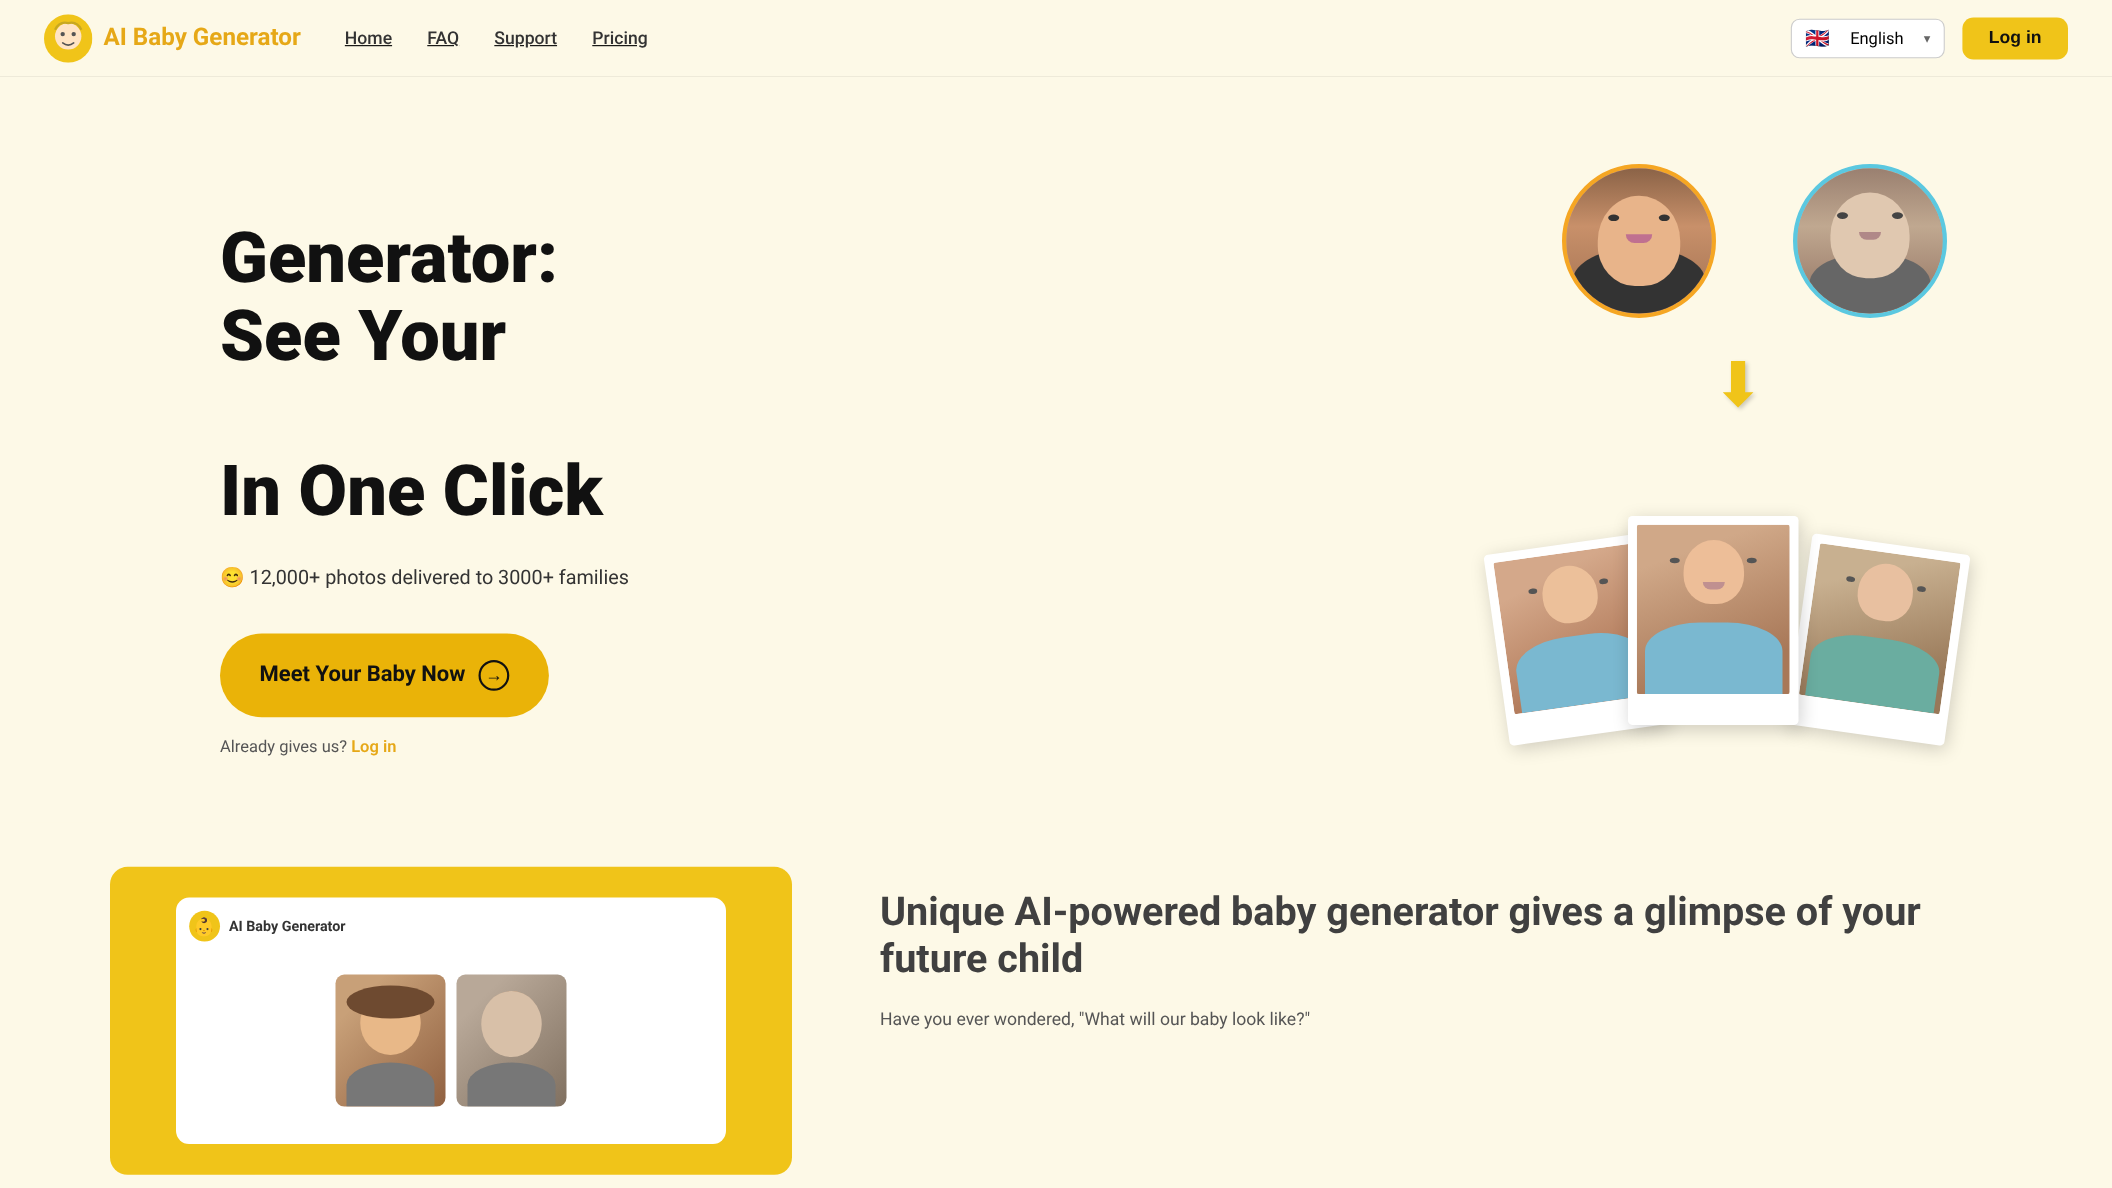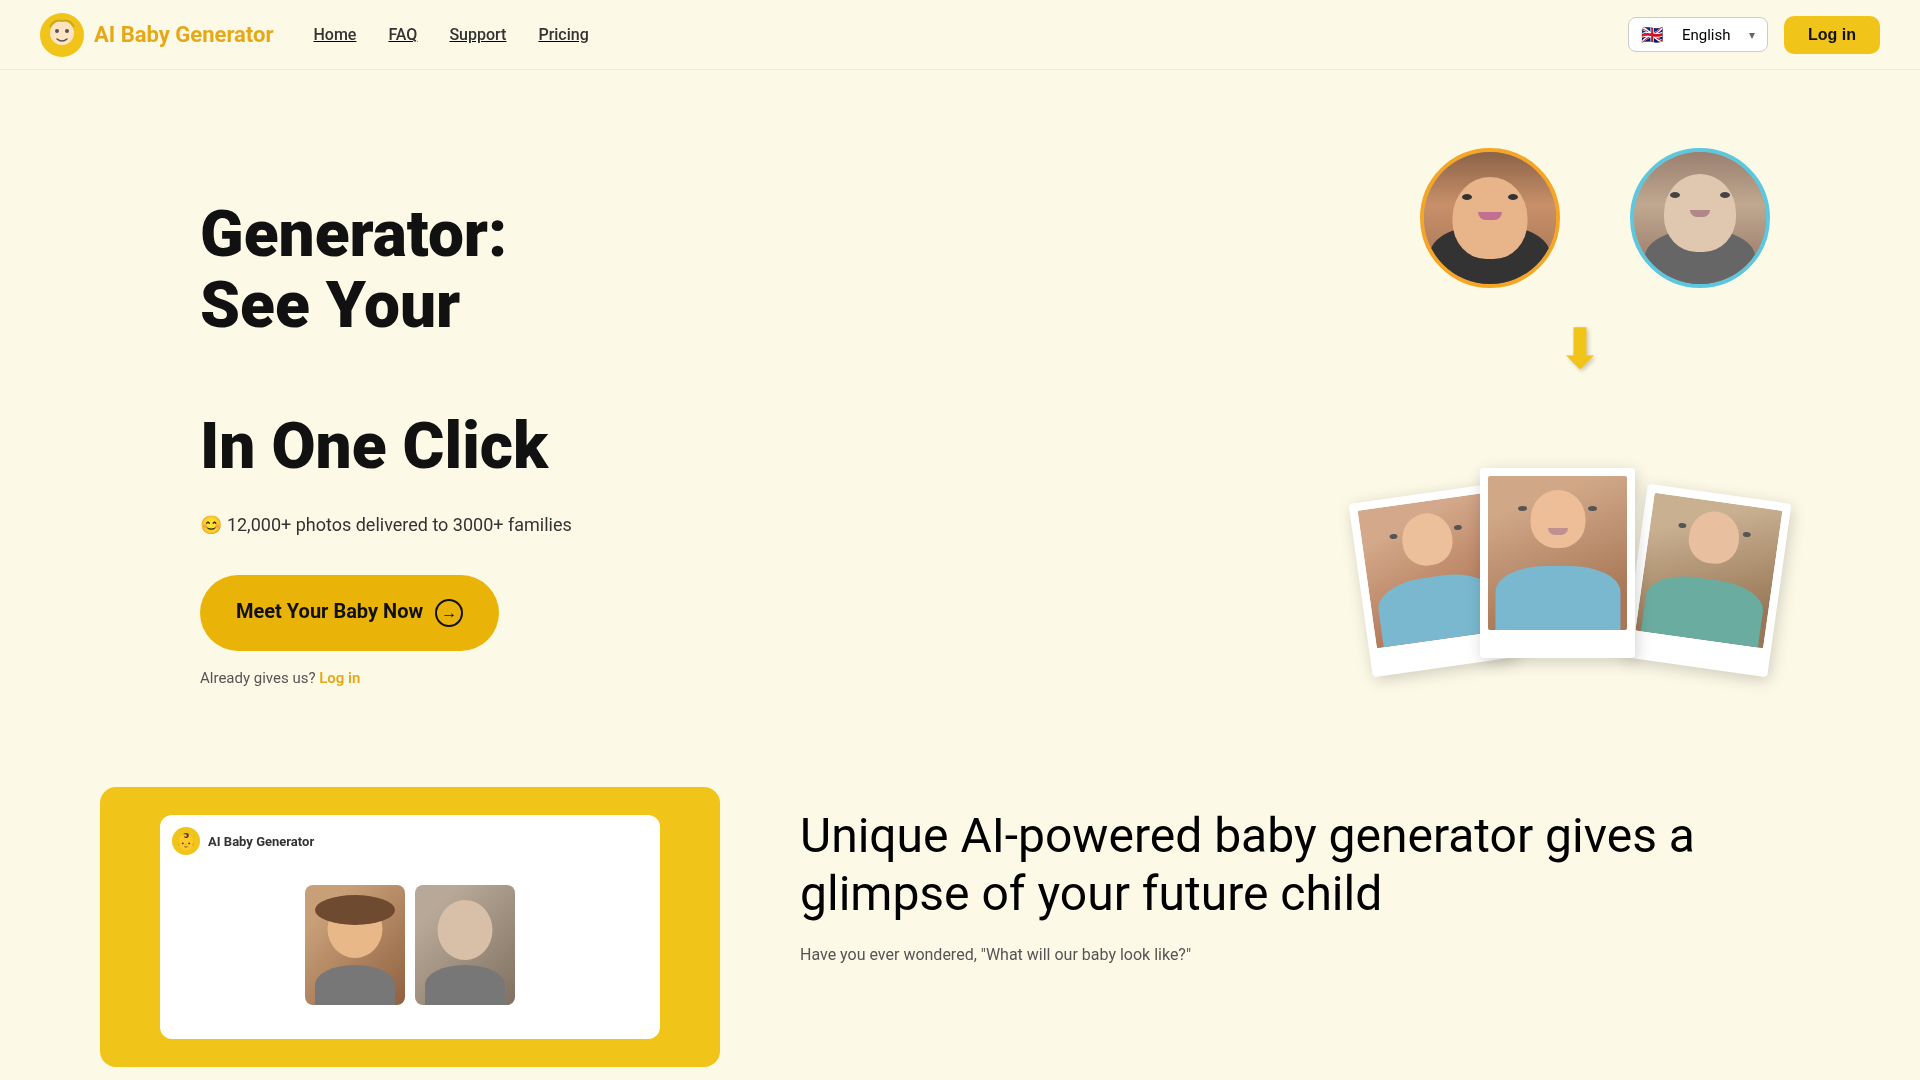--- a/index.html
+++ b/index.html
@@ -392,23 +392,23 @@
       height: 40px;
       border-radius: 50% 50% 0 0;
       background: #777;
     }
 
     .bottom-right {
       flex: 1;
       padding-top: 20px;
     }
     .bottom-right-title {
-      font-size: 48px;
-      font-weight: 400;
-      color: #000000;
+      font-size: 36px;
+      font-weight: 700;
+      color: #404040;
       line-height: 1.2;
       margin-bottom: 20px;
     }
     .bottom-right-desc {
       font-size: 16px;
       color: #555;
       line-height: 1.6;
     }
   </style>
 </head>

